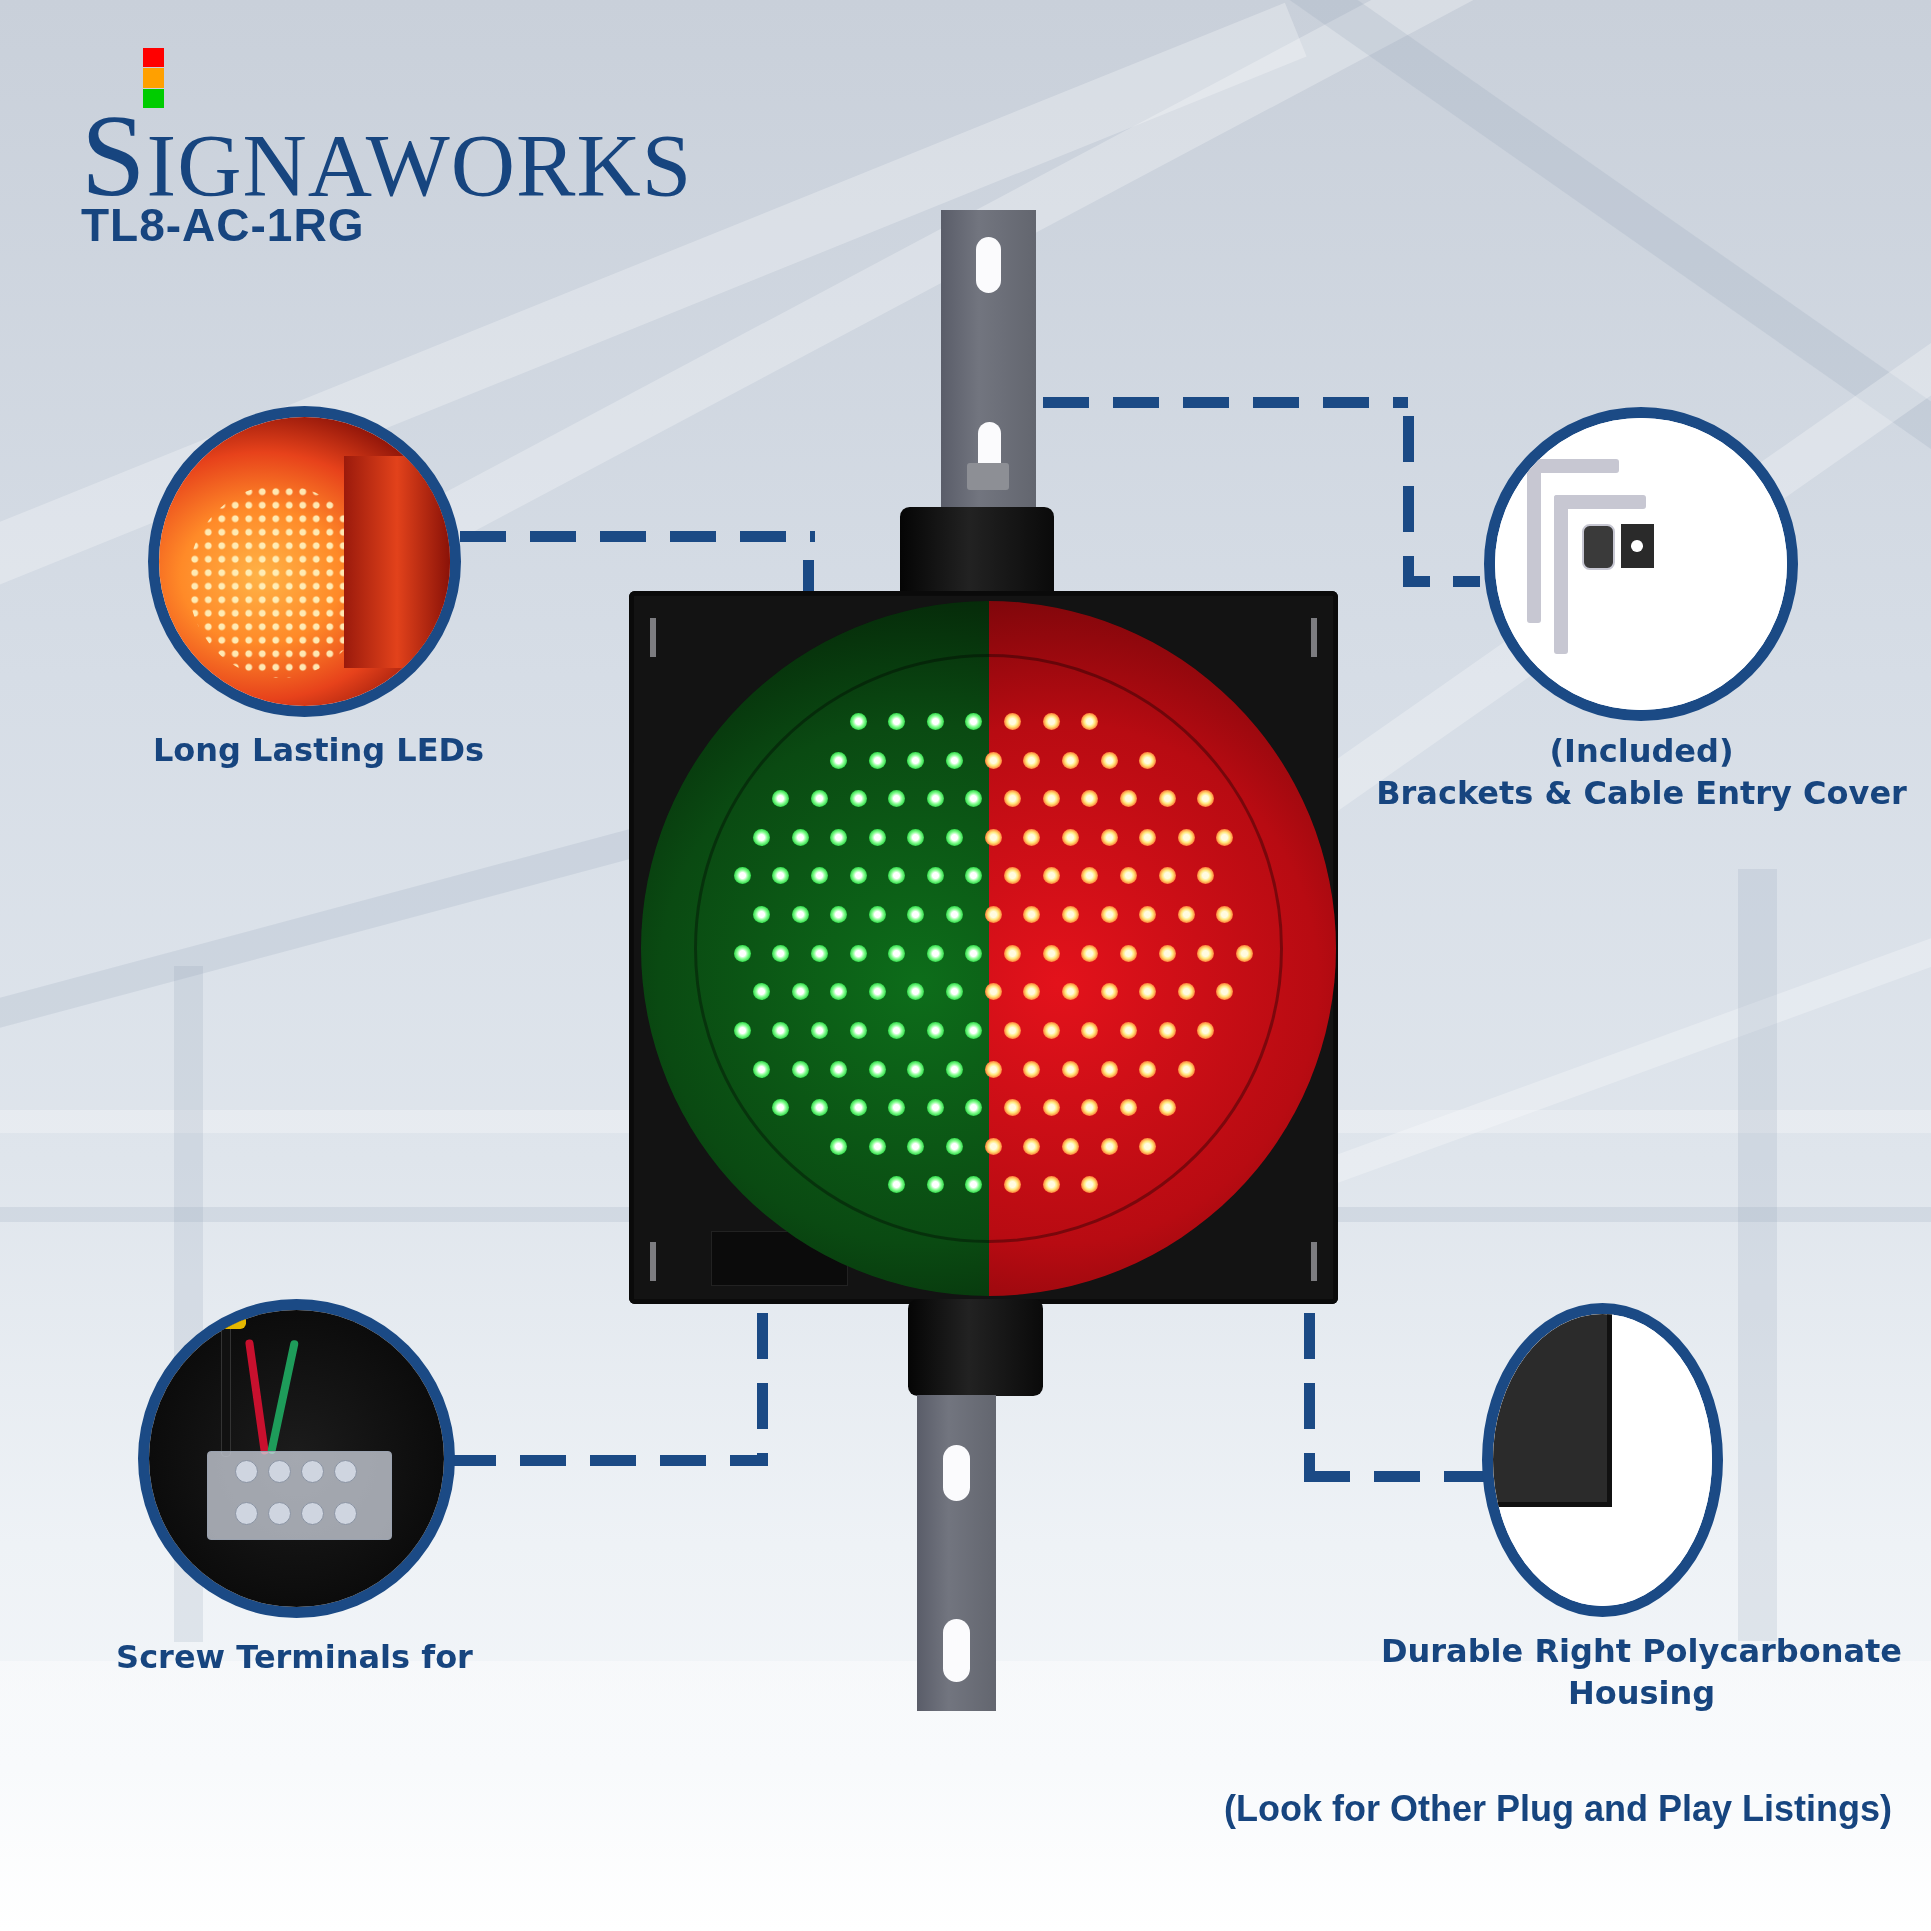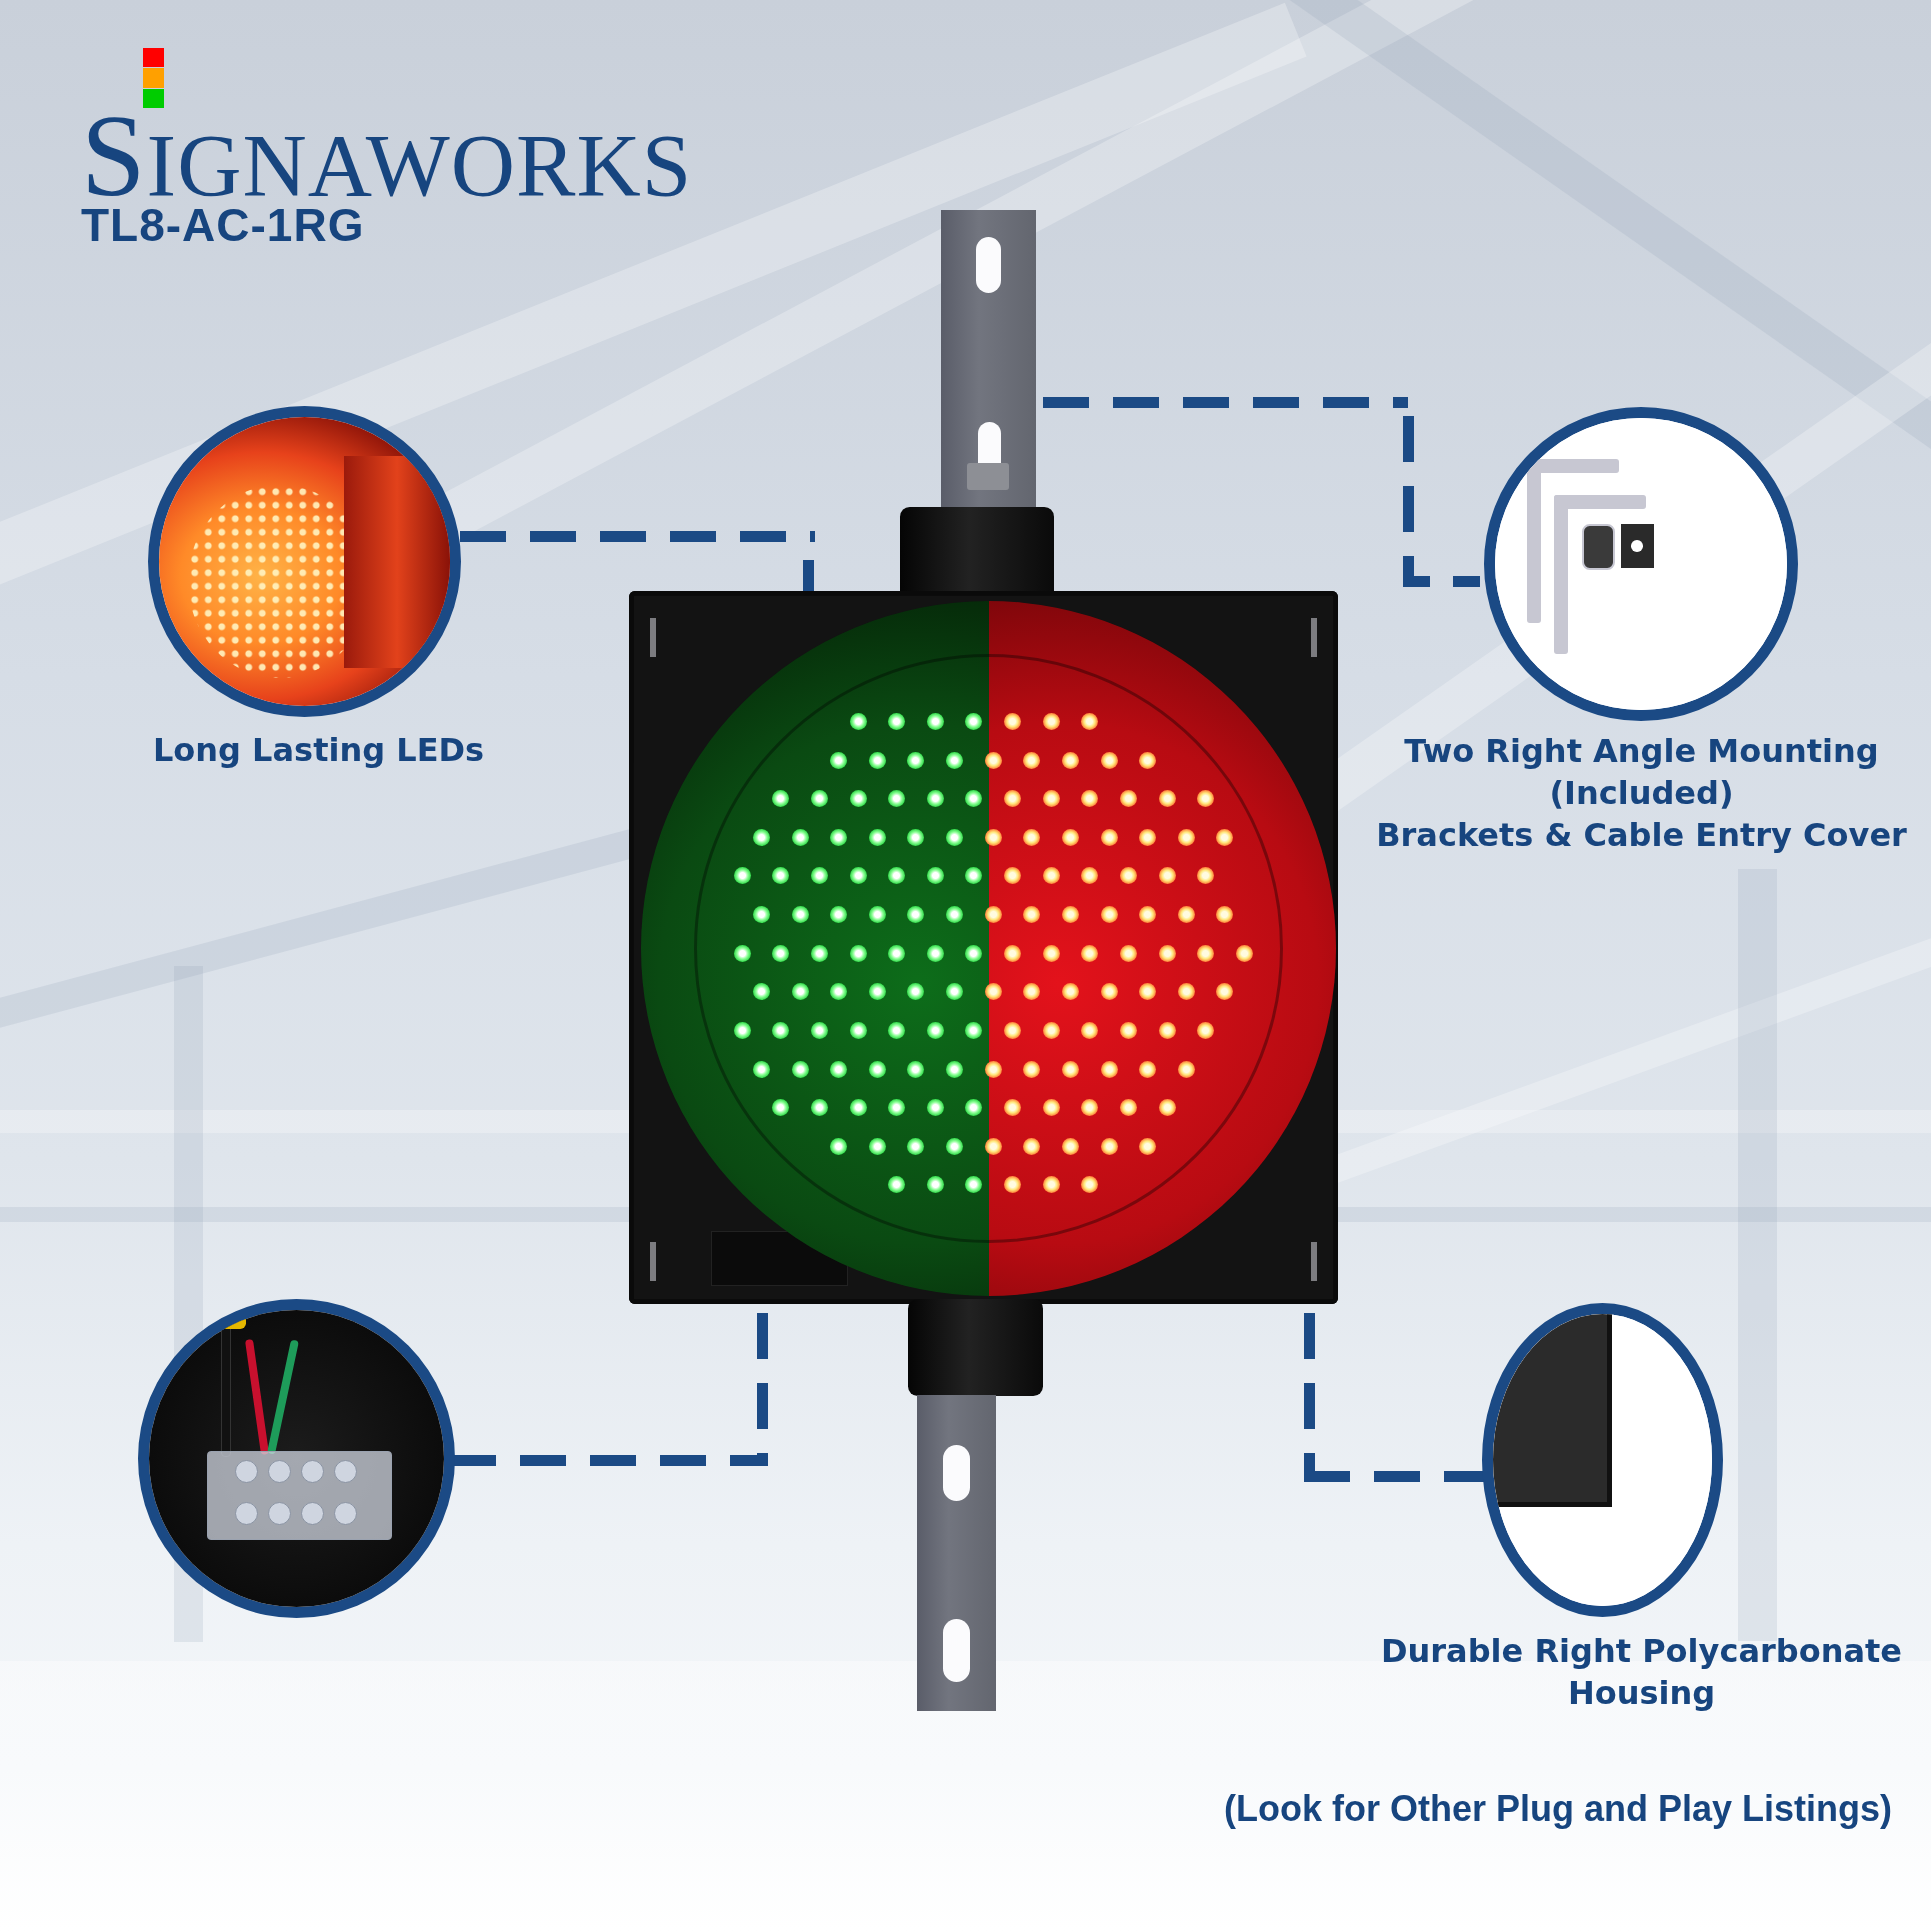--- a/index.html
+++ b/index.html
@@ -292,21 +292,20 @@
     <div class="bracket" style="left:32px;top:41px;width:13.5px;height:164px;"></div>
     <div class="bracket" style="left:32px;top:41px;width:92px;height:13.5px;"></div>
     <div class="bracket" style="left:59px;top:77px;width:13.5px;height:159px;"></div>
     <div class="bracket" style="left:59px;top:77px;width:92px;height:13.5px;"></div>
     <div style="position:absolute;left:87px;top:106px;width:29px;height:42px;background:#3a3a3a;border-radius:7.7px;border:2.9px solid #c7c7d2;"></div>
     <div style="position:absolute;left:126px;top:106px;width:33px;height:44px;background:#2a2a2a;"></div>
     <div style="position:absolute;left:136px;top:122px;width:11.6px;height:11.6px;background:#fff;border-radius:50%;"></div>
   </div>
 </div>
 <div class="caption" style="left:1371px;top:730px;width:541px;">
-  <div>Two Right Angle Mounting</div>
   <div>(Included)</div>
   <div>Brackets &amp; Cable Entry Cover</div>
 </div>
 
 <div class="circle" style="left:138px;top:1299px;width:317px;height:319px;">
   <div class="photo-black">
     <div class="wire" style="left:72px;top:0;height:145px;background:#111;border:1px solid #333;"></div>
     <div class="wire" style="left:104px;top:29px;height:116px;background:#c8102e;transform:rotate(-8deg);"></div>
     <div class="wire" style="left:130px;top:29px;height:116px;background:#1e9c5a;transform:rotate(12deg);"></div>
     <div style="position:absolute;left:58px;top:0;width:39px;height:19.3px;background:#e6b800;border-radius:5.8px;"></div>
@@ -316,20 +315,21 @@
       <div class="screw" style="left:93px;top:7.7px;"></div>
       <div class="screw" style="left:126px;top:7.7px;"></div>
       <div class="screw" style="left:27px;top:50px;"></div>
       <div class="screw" style="left:60px;top:50px;"></div>
       <div class="screw" style="left:93px;top:50px;"></div>
       <div class="screw" style="left:126px;top:50px;"></div>
     </div>
   </div>
 </div>
 <div class="caption" style="left:106px;top:1636px;width:377px;">
+  <div>Screw Terminals for</div>
 </div>
 
 <div class="circle" style="left:1482px;top:1303px;width:241px;height:314px;">
   <div class="photo-housing">
     <div class="panel"></div>
   </div>
 </div>
 <div class="caption" style="left:1352px;top:1630px;width:579px;">
   <div>Durable Right Polycarbonate</div>
   <div>Housing</div>

